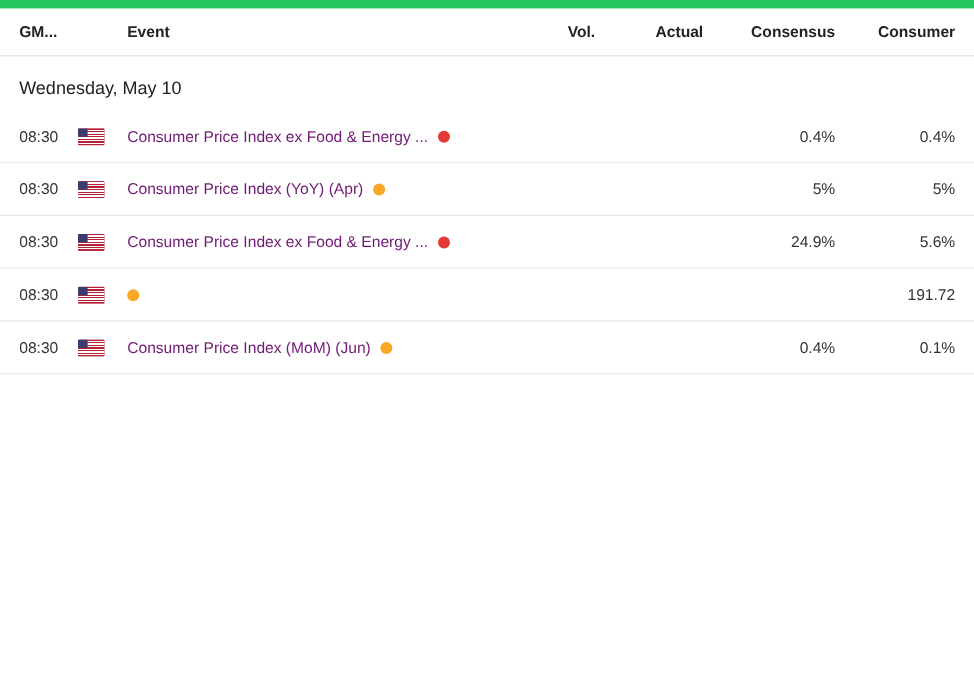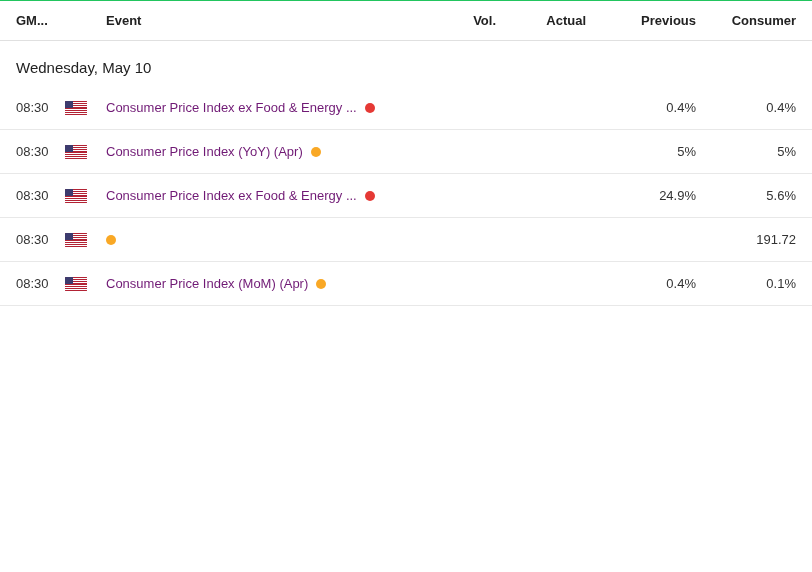--- a/index.html
+++ b/index.html
@@ -6,21 +6,21 @@
     body {
       font-family: -apple-system, BlinkMacSystemFont, 'Segoe UI', Arial, sans-serif;
       background: #fff;
       color: #333;
       font-size: 14px;
     }
     .table-container {
       width: 812px;
       min-height: 572px;
       background: #fff;
-      border-top: 1px solid #22c55e;
+      border-top: 7px solid #22c55e;
     }
     .header-row {
       display: grid;
       grid-template-columns: 90px 1fr 70px 90px 110px 100px;
       padding: 12px 16px;
       border-bottom: 1px solid #e0e0e0;
       align-items: center;
     }
     .header-cell {
       font-weight: 700;
@@ -123,21 +123,21 @@
 </head>
 <body>
 
 <div class="table-container">
 
   <div class="header-row">
     <div class="header-cell">GM...</div>
     <div class="header-cell">Event</div>
     <div class="header-cell right">Vol.</div>
     <div class="header-cell right">Actual</div>
-    <div class="header-cell right">Previous</div>
+    <div class="header-cell right">Consensus</div>
     <div class="header-cell right">Consumer</div>
   </div>
 
   <div id="sections-container">
       <div class="date-section">Wednesday, May 10</div>
       <div class="data-row">
         <div class="time-cell">
           <span class="time-text">08:30</span>
           <span class="flag flag-us"></span>
         </div>
@@ -190,21 +190,21 @@
         <div class="actual-cell"></div>
         <div class="consensus-cell"></div>
         <div class="previous-cell">191.72</div>
       </div>
       <div class="data-row">
         <div class="time-cell">
           <span class="time-text">08:30</span>
           <span class="flag flag-us"></span>
         </div>
         <div class="event-cell">
-          <span>Consumer Price Index (MoM) (Apr)</span>
+          <span>Consumer Price Index (MoM) (Jun)</span>
           <span class="dot dot-yellow"></span>
         </div>
         <div class="vol-cell"></div>
         <div class="actual-cell"></div>
         <div class="consensus-cell">0.4%</div>
         <div class="previous-cell">0.1%</div>
       </div>
     </div>
 </div>
 

